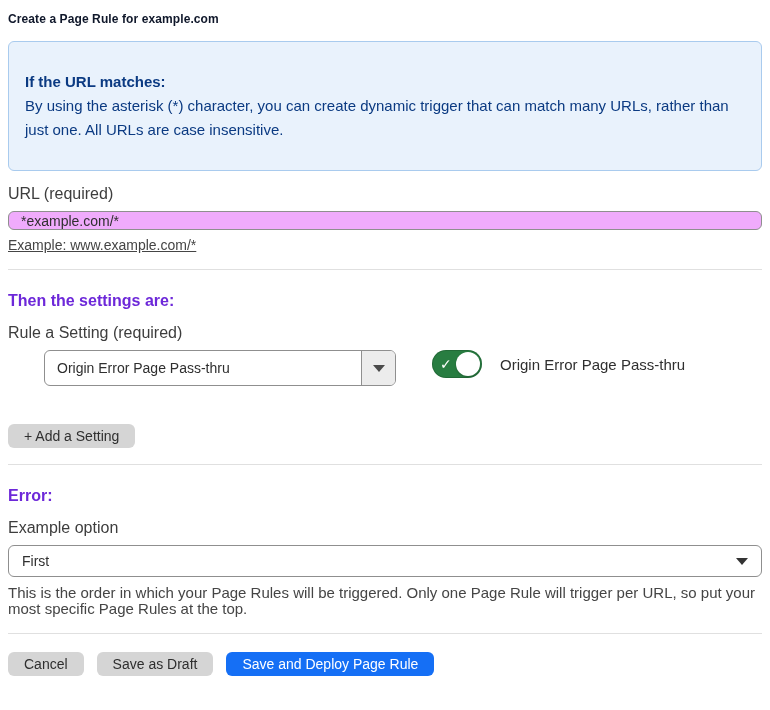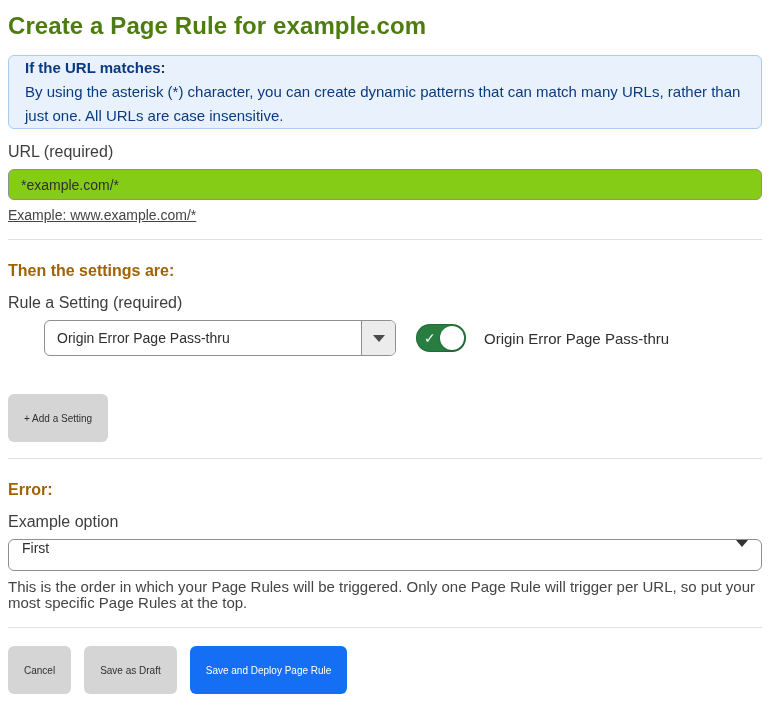--- a/index.html
+++ b/index.html
@@ -18,32 +18,32 @@
   }
   *{box-sizing:border-box;margin:0;padding:0;}
   html,body{width:770px;height:710px;overflow:hidden;}
   body{
     background:#ffffff;
     font-family:"Liberation Sans","DejaVu Sans",sans-serif;
     padding:8px;
     color:var(--text-dark);
   }
   .page-title{
-    font-size:24px;
-    font-weight:700;
-    color:#4d7c0f;
+    font-size:12px;
+    font-weight:700;
+    color:#0f172a;
     margin:4px 0 0 0;
     letter-spacing:.1px;
   }
   .info-box{
     margin-top:15px;
     background:var(--info-bg);
     border:1px solid var(--info-border);
     border-radius:6px;
-    padding:0 16px;
+    padding:28px 16px;
     color:var(--info-text);
     font-size:15px;
     line-height:24px;
   }
   .info-box .info-heading{
     font-weight:700;
     font-size:15px;
   }
   .info-box a{
     color:var(--link);
@@ -51,52 +51,52 @@
     cursor:pointer;
   }
   .field-label{
     font-size:16px;
     color:var(--text-label);
     margin-top:14px;
   }
   .text-input{
     margin-top:8px;
     width:100%;
-    height:31px;
+    height:19px;
     border:1px solid var(--border-gray);
     border-radius:6px;
     padding:0 12px;
     font-size:14px;
     color:#2f2f2f;
     font-family:"Liberation Sans","DejaVu Sans",sans-serif;
-    background:#84cc16;
+    background:#f0abfc;
     outline:none;
   }
   .helper-text{
     margin-top:7px;
     font-size:14px;
     color:var(--text-helper);
     text-decoration:underline;
   }
   .divider{
     border:none;
     border-top:1px solid var(--divider);
     margin-top:16px;
   }
   .section-heading{
     margin-top:22px;
     font-size:16px;
     font-weight:700;
-    color:#a16207;
+    color:#6d28d9;
   }
   .setting-row{
     margin-top:8px;
     display:flex;
-    align-items:center;
-    gap:20px;
+    align-items:flex-start;
+    gap:36px;
     padding-left:36px;
   }
   .dropdown{
     width:352px;
     height:36px;
     border:1px solid var(--border-gray);
     border-radius:6px;
     background:#fff;
     display:flex;
     align-items:stretch;
@@ -161,25 +161,25 @@
     box-shadow:0 1px 2px rgba(0,0,0,.25);
   }
   .toggle-label{
     font-size:15px;
     color:#2f2f2f;
   }
   .btn{
     display:inline-flex;
     align-items:center;
     justify-content:center;
-    height:48px;
+    height:24px;
     padding:12px 16px;
     border:none;
     border-radius:6px;
-    font-size:10px;
+    font-size:14px;
     font-family:"Liberation Sans","DejaVu Sans",sans-serif;
     cursor:pointer;
   }
   .btn-secondary{
     background:var(--secondary);
     color:#2f2f2f;
   }
   .btn-primary{
     background:var(--primary);
     color:#ffffff;
@@ -188,20 +188,21 @@
     margin-top:38px;
   }
   .select-control{
     margin-top:8px;
     width:100%;
     height:32px;
     border:1px solid var(--border-gray);
     border-radius:6px;
     background:#fff;
     display:flex;
+    align-items:center;
     justify-content:space-between;
     padding:0 13px;
     font-size:14px;
     color:#2f2f2f;
     cursor:pointer;
   }
   .select-control .caret-down{
     border-top-color:#333;
   }
   .order-helper{
@@ -219,21 +220,21 @@
 </style>
 </head>
 <body>
 
 
 
 <h1 class="page-title">Create a Page Rule for example.com</h1>
 
 <div class="info-box">
   <div class="info-heading">If the URL matches:</div>
-  <div>By using the asterisk (*) character, you can create dynamic patterns that can match many URLs, rather than just one. All URLs are case insensitive.</div>
+  <div>By using the asterisk (*) character, you can create dynamic trigger that can match many URLs, rather than just one. All URLs are case insensitive.</div>
 </div>
 
 <div class="field-label">URL (required)</div>
 <input class="text-input" type="text" value="*example.com/*" style="">
 <div class="helper-text">Example: www.example.com/*</div>
 
 <hr class="divider">
 
 <div class="section-heading">Then the settings are:</div>
 

